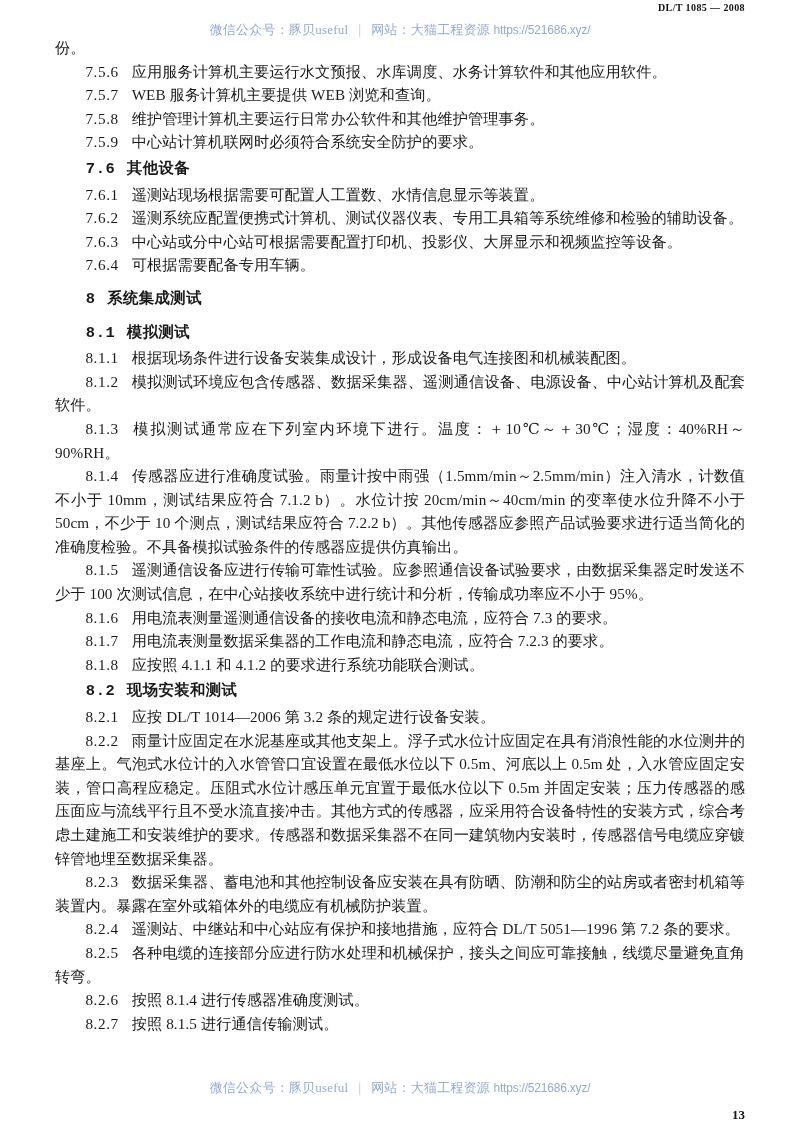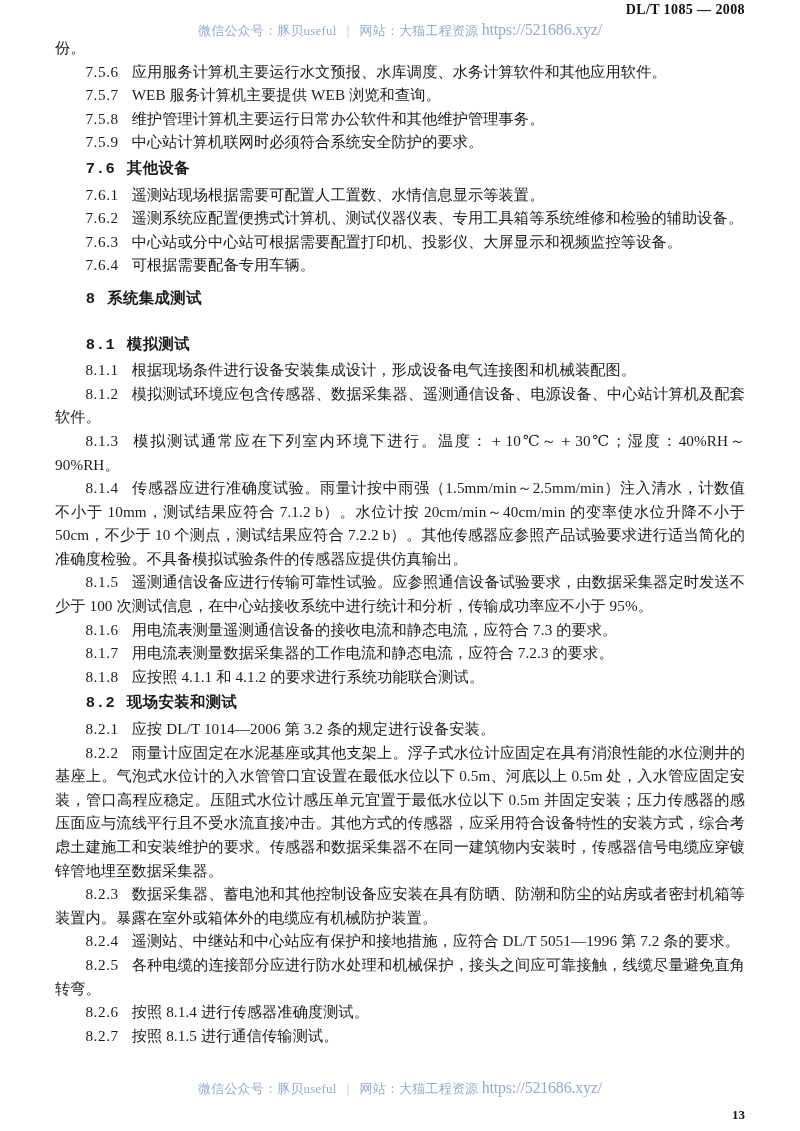--- a/index.html
+++ b/index.html
@@ -28,21 +28,21 @@
     left: 55px;
     right: 55px;
     height: 20px;
   }
   .std-number {
     position: absolute;
     right: 0;
     top: 0;
     font-family: "Liberation Serif", "DejaVu Serif", serif;
     font-weight: bold;
-    font-size: 14px;
+    font-size: 10px;
     letter-spacing: 0.4px;
     color: #111;
     white-space: nowrap;
   }
 
   
   .watermark {
     position: absolute;
     left: 0;
     right: 0;
@@ -53,22 +53,22 @@
     white-space: nowrap;
     letter-spacing: 0.2px;
   }
   .watermark-top { top: 21px; }
   .watermark-bottom { top: 1079px; }
   .watermark .wm-sep {
     color: #b9c9e2;
     padding: 0 5px;
   }
   .watermark .wm-url {
-    font-family: Liberation Serif, serif;
-    font-size: 16px;
+    font-family: Liberation Sans, sans-serif;
+    font-size: 12px;
     letter-spacing: -0.2px;
   }
 
   
   .content {
     position: absolute;
     top: 36px;
     left: 55px;
     width: 690px;
   }
@@ -99,21 +99,21 @@
   h2.heading, h3.heading {
     margin: 0;
     font-weight: bold;
     font-size: 15.4px;
     line-height: 23.6px;
     text-indent: 2em;
     letter-spacing: 0.4px;
   }
   h2.heading {
     margin-top: 9px;
-    margin-bottom: 20px;
+    margin-bottom: 8px;
   }
   h3.heading {
     margin-top: 2px;
     margin-bottom: 1px;
   }
   .heading .hnum {
     letter-spacing: 0.6px;
     font-family: Liberation Mono, monospace;
   }
   .heading .hgap {

